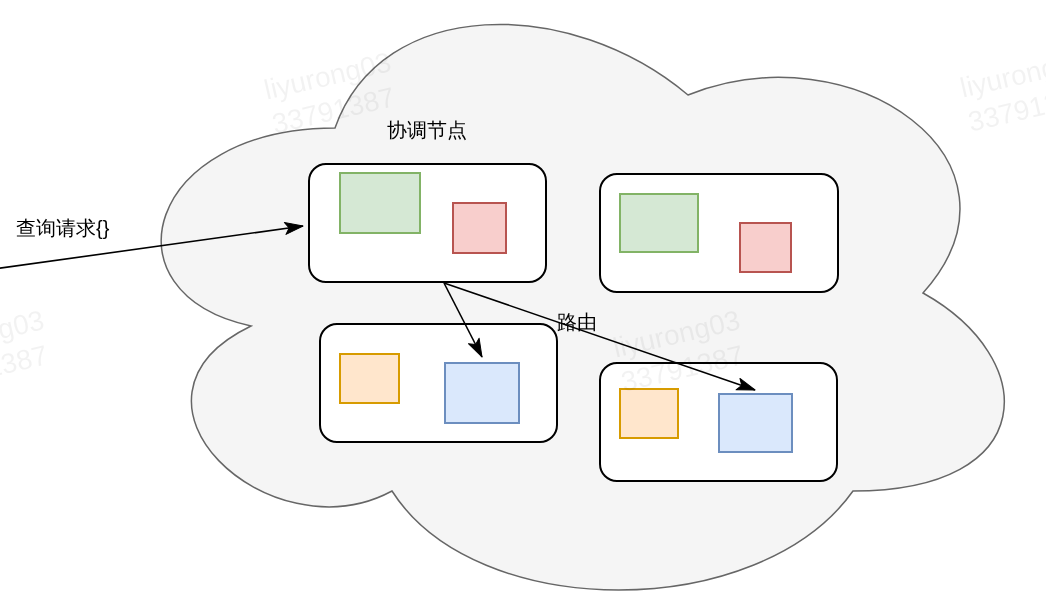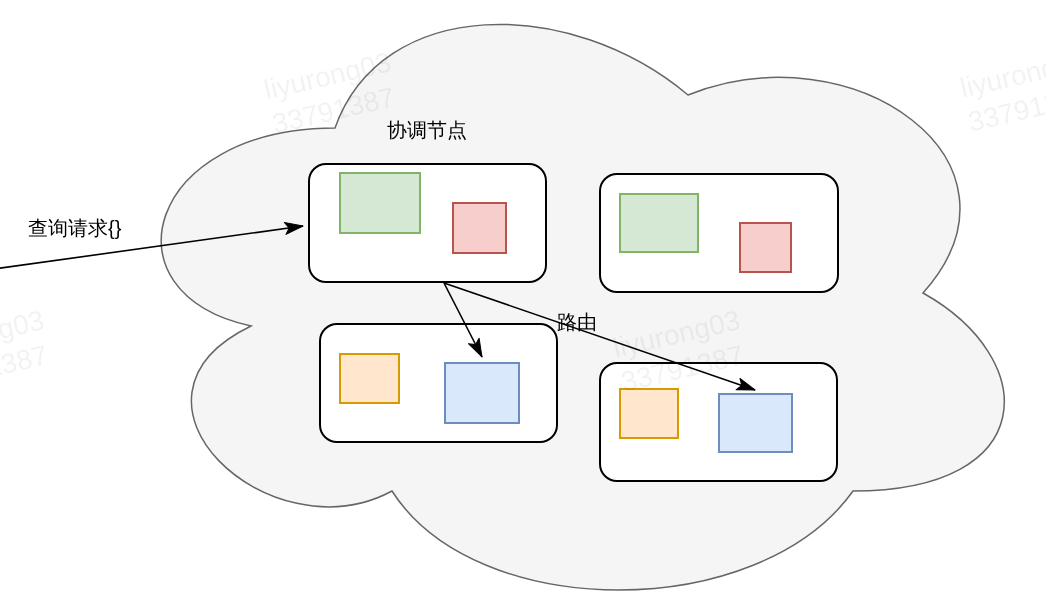--- a/index.html
+++ b/index.html
@@ -47,21 +47,21 @@
   #box-br-orange{left:619px;top:388px;width:60px;height:51px;}
   #box-br-blue  {left:718px;top:393px;width:75px;height:60px;}
   .diagram-label{
     position:absolute;
     font-size:20px;
     line-height:24px;
     white-space:nowrap;
     z-index:5;
   }
   #label-coordinator{left:327px;top:118px;width:200px;text-align:center;}
-  #label-query{left:28px;top:216px;}
+  #label-query{left:16px;top:216px;}
   #label-route{left:557px;top:310px;}
   .wm{
     position:absolute;
     font-size:28px;
     line-height:35px;
     color:rgba(0,0,0,0.05);
     transform:rotate(-13deg);
     white-space:nowrap;
     z-index:3;
     pointer-events:none;

